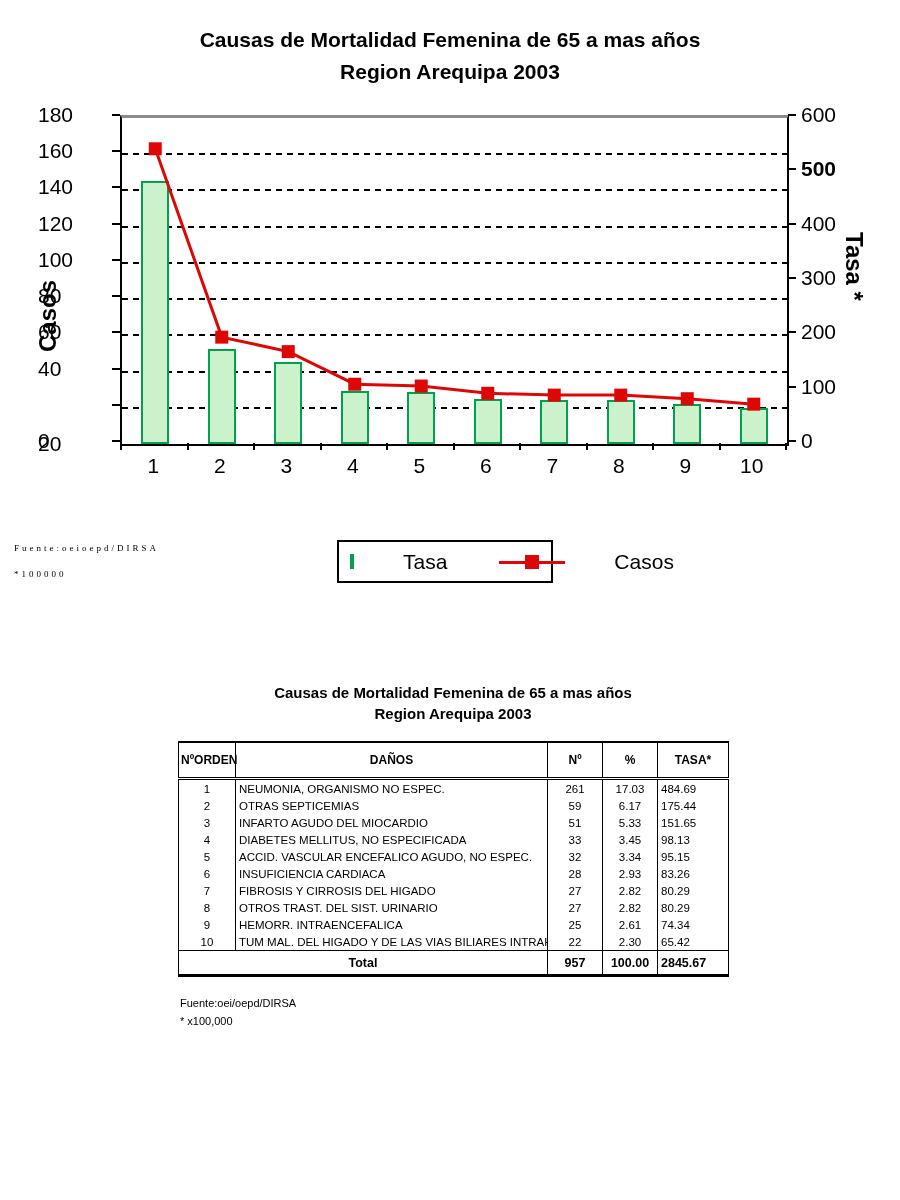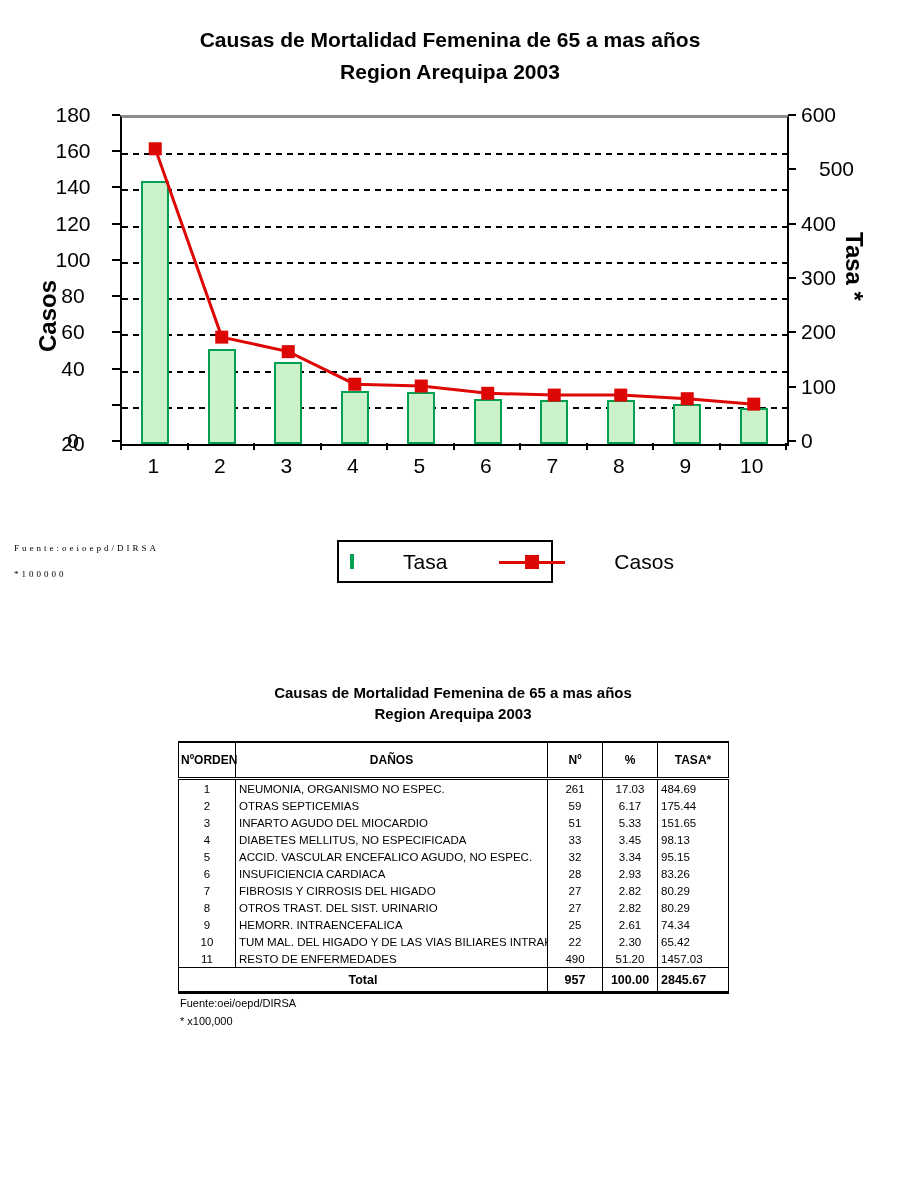--- a/index.html
+++ b/index.html
@@ -11,21 +11,21 @@
   #chart-title-1{top:28px;}
   #chart-title-2{top:60px;}
 
   #plot-area{position:absolute;left:120px;top:115px;width:665px;height:326px;
              border-left:2px solid #000;border-bottom:2px solid #000;
              border-right:2px solid #000;border-top:3px solid #8C8C8C;box-sizing:content-box;}
   .gridline{position:absolute;left:0;width:100%;height:2px;
             background:repeating-linear-gradient(90deg,#000 0 6px,transparent 6px 11px);}
   .bar{position:absolute;bottom:0;box-sizing:border-box;}
   #line-svg{position:absolute;left:0;top:0;overflow:visible;}
-  .ytick-label{position:absolute;width:70px;text-align:center;font-size:21px;line-height:26px;}
+  .ytick-label{position:absolute;width:70px;text-align:left;font-size:21px;line-height:26px;}
   .y2tick-label{position:absolute;width:70px;text-align:left;font-size:21px;line-height:26px;}
   .xtick-label{position:absolute;width:44px;text-align:center;font-size:21px;line-height:24px;}
 
   #left-axis-title{position:absolute;left:34px;top:232px;height:120px;
                    writing-mode:vertical-rl;transform:rotate(180deg);
                    font-weight:bold;font-size:24px;}
   #right-axis-title{position:absolute;left:840px;top:232px;height:130px;
                     writing-mode:vertical-rl;font-weight:bold;font-size:24px;}
 
   #legend{position:absolute;left:337px;top:540px;width:216px;height:43px;
@@ -128,21 +128,21 @@
       <div class="y2tick-label" style="position: absolute; left: 801px; top: 428px;">0</div>
       <div style="position: absolute; left: 788px; top: 385.667px; width: 8px; height: 2px; background: rgb(0, 0, 0);"></div>
       <div class="y2tick-label" style="position: absolute; left: 801px; top: 373.667px;">100</div>
       <div style="position: absolute; left: 788px; top: 331.333px; width: 8px; height: 2px; background: rgb(0, 0, 0);"></div>
       <div class="y2tick-label" style="position: absolute; left: 801px; top: 319.333px;">200</div>
       <div style="position: absolute; left: 788px; top: 277px; width: 8px; height: 2px; background: rgb(0, 0, 0);"></div>
       <div class="y2tick-label" style="position: absolute; left: 801px; top: 265px;">300</div>
       <div style="position: absolute; left: 788px; top: 222.667px; width: 8px; height: 2px; background: rgb(0, 0, 0);"></div>
       <div class="y2tick-label" style="position: absolute; left: 801px; top: 210.667px;">400</div>
       <div style="position: absolute; left: 788px; top: 168.333px; width: 8px; height: 2px; background: rgb(0, 0, 0);"></div>
-      <div class="y2tick-label" style="position: absolute; left: 819px; top: 156.333px;">500</div>
+      <div class="y2tick-label" style="position: absolute; left: 801px; top: 156.333px; font-weight: bold;">500</div>
       <div style="position: absolute; left: 788px; top: 114px; width: 8px; height: 2px; background: rgb(0, 0, 0);"></div>
       <div class="y2tick-label" style="position: absolute; left: 801px; top: 102px;">600</div>
       <div style="position: absolute; left: 120px; top: 443px; width: 2px; height: 7px; background: rgb(0, 0, 0);"></div>
       <div style="position: absolute; left: 186.5px; top: 443px; width: 2px; height: 7px; background: rgb(0, 0, 0);"></div>
       <div style="position: absolute; left: 253px; top: 443px; width: 2px; height: 7px; background: rgb(0, 0, 0);"></div>
       <div style="position: absolute; left: 319.5px; top: 443px; width: 2px; height: 7px; background: rgb(0, 0, 0);"></div>
       <div style="position: absolute; left: 386px; top: 443px; width: 2px; height: 7px; background: rgb(0, 0, 0);"></div>
       <div style="position: absolute; left: 452.5px; top: 443px; width: 2px; height: 7px; background: rgb(0, 0, 0);"></div>
       <div style="position: absolute; left: 519px; top: 443px; width: 2px; height: 7px; background: rgb(0, 0, 0);"></div>
       <div style="position: absolute; left: 585.5px; top: 443px; width: 2px; height: 7px; background: rgb(0, 0, 0);"></div>
@@ -261,27 +261,20 @@
           <td class="a-center">2.61</td>
           <td class="a-right">74.34</td>
         </tr>
         <tr>
           <td class="a-center">10</td>
           <td class="a-left">TUM MAL. DEL HIGADO Y DE LAS VIAS BILIARES INTRAH</td>
           <td class="a-center">22</td>
           <td class="a-center">2.30</td>
           <td class="a-right">65.42</td>
         </tr>
-        <tr>
-          <td class="a-center">11</td>
-          <td class="a-left">RESTO DE ENFERMEDADES</td>
-          <td class="a-center">490</td>
-          <td class="a-center">51.20</td>
-          <td class="a-right">1457.03</td>
-        </tr>
       </tbody>
     <tbody>
       <tr class="total-row">
         <td colspan="2" class="a-center">Total</td>
         <td class="a-center">957</td>
         <td class="a-center">100.00</td>
         <td class="a-right">2845.67</td>
       </tr>
     </tbody>
   </table>

